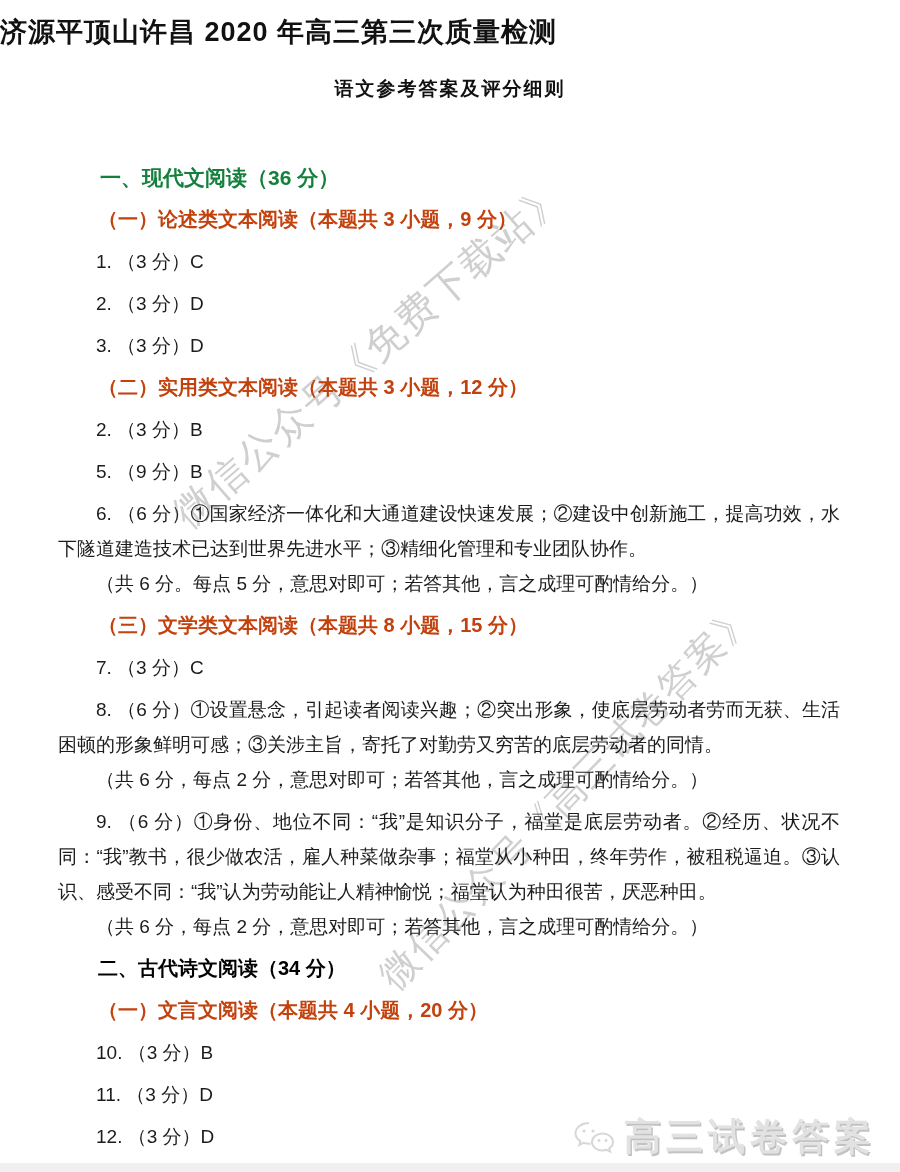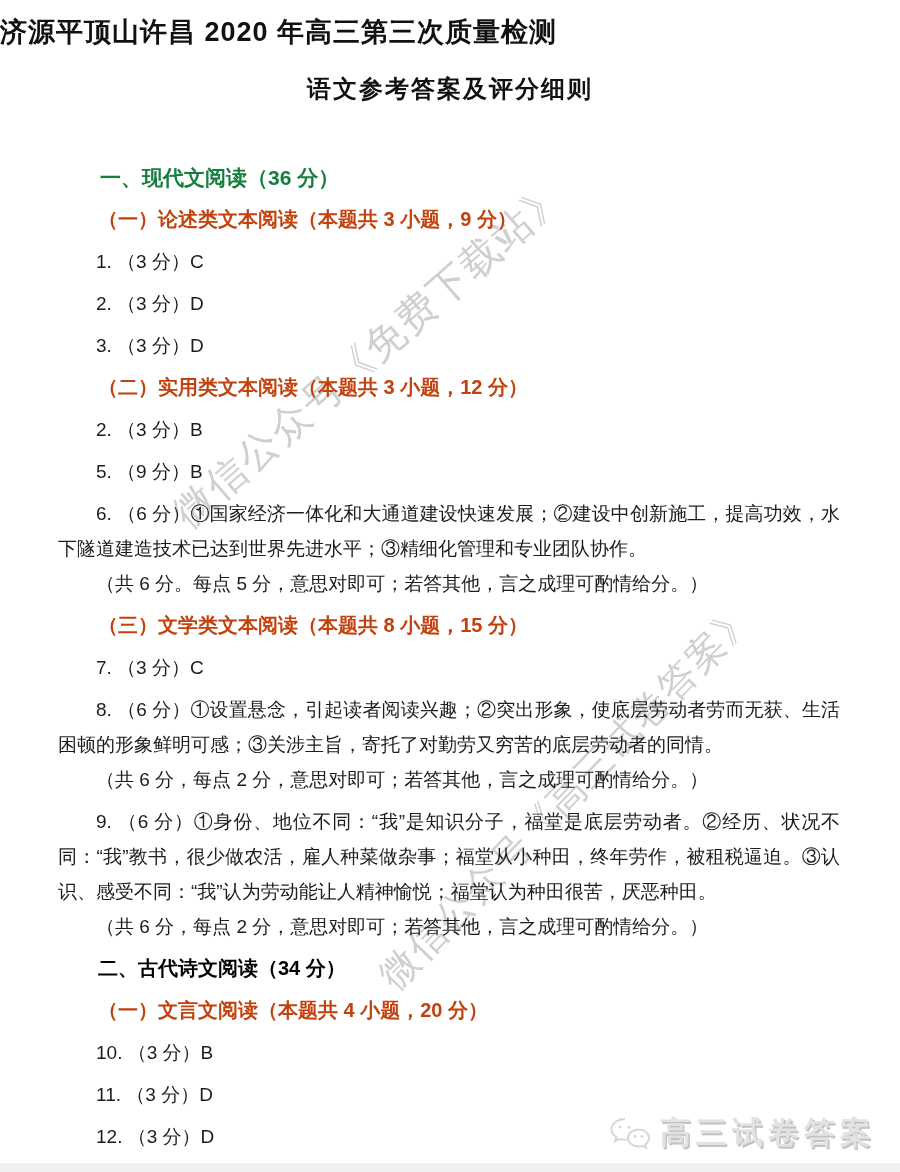--- a/index.html
+++ b/index.html
@@ -23,21 +23,21 @@
     text-align: left;
     font-size: 27px;
     line-height: 32px;
     font-weight: 700;
     color: #111;
     letter-spacing: 1px;
   }
   .doc-subtitle {
     margin: 26px 0 0 0;
     text-align: center;
-    font-size: 24px;
+    font-size: 19px;
     line-height: 30px;
     font-weight: 700;
     color: #111;
     letter-spacing: 2px;
   }
   
   .content {
     position: relative;
     z-index: 2;
     margin-top: 56px;
@@ -66,21 +66,21 @@
   .wm1 { left: 118px; top: 326px; transform: rotate(-41deg); transform-origin: center; }
   .wm2 { left: 315px; top: 788px; width: 470px; font-size: 38px; transform: rotate(-46deg); transform-origin: center; }
   
   .footer {
     position: absolute;
     z-index: 3;
     right: 24px; top: 1112px;
     display: flex; align-items: center; gap: 9px;
   }
   .footer-text {
-    font-size: 31px;
+    font-size: 37px;
     font-weight: 700;
     letter-spacing: 5px;
     color: #e2e2e2;
     text-shadow: 1.5px 1.5px 0 #c2c2c2;
   }
   .wicon { display: inline-block; line-height: 0; }
   
   .bottom-strip {
     position: absolute;
     z-index: 4;

